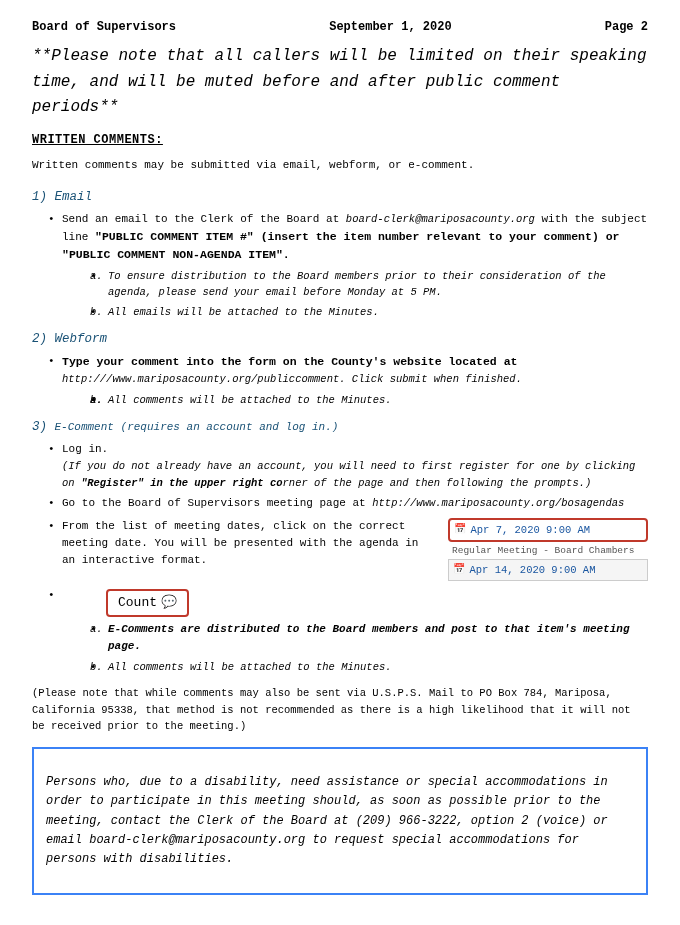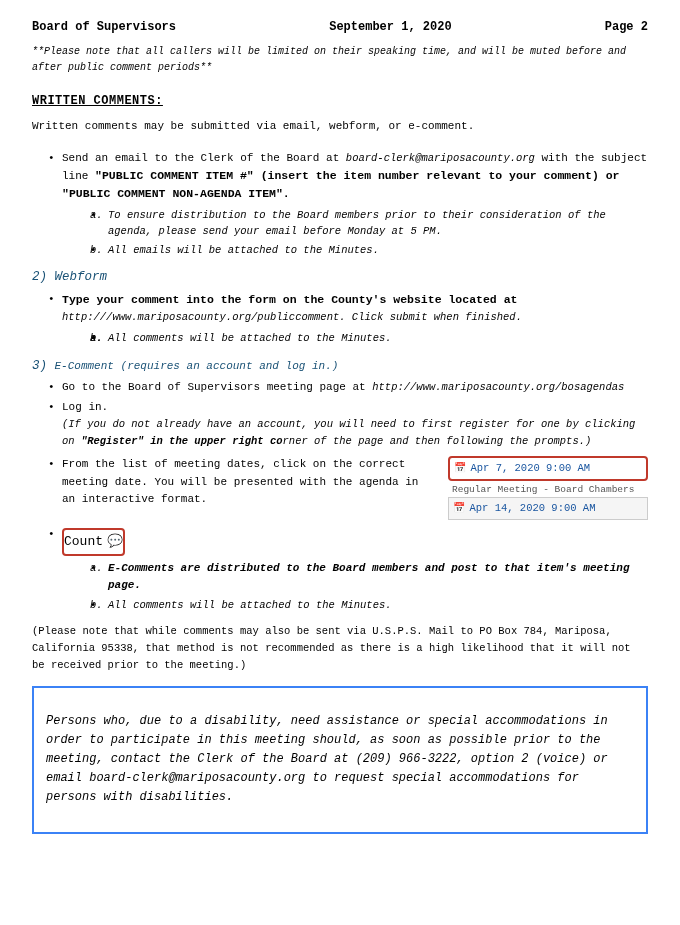--- a/index.html
+++ b/index.html
@@ -16,22 +16,22 @@
     .header-row {
       display: flex;
       justify-content: space-between;
       align-items: flex-end;
       margin-bottom: 8px;
       font-size: 12px;
       font-weight: bold;
     }
     .italic-note {
       font-style: italic;
-      font-size: 10px;
-      margin-bottom: 16px;
+      font-size: 16px;
+      margin-bottom: 10px;
       line-height: 1.6;
     }
     .section-title {
       text-decoration: underline;
       font-size: 12px;
       font-weight: bold;
       margin-bottom: 8px;
       letter-spacing: 0.5px;
     }
     .intro-text {
@@ -132,23 +132,24 @@
       font-size: 9.5px;
       color: #555;
       padding-left: 4px;
     }
     .count-box {
       border: 2px solid #c0392b;
       border-radius: 4px;
       display: inline-flex;
       align-items: flex-start;
       gap: 4px;
-      padding: 2px 0;
+      padding: 2px 10px;
       font-size: 13px;
       font-weight: normal;
+      margin-left: 44px;
     }
     .count-icon {
       color: #1a56a0;
       font-size: 13px;
     }
     .notice-text {
       font-size: 10.5px;
       line-height: 1.6;
       margin-top: 10px;
       margin-bottom: 12px;
@@ -193,20 +194,23 @@
   <span>Page 2</span>
 </div>
 
 <p class="italic-note">**Please note that all callers will be limited on their speaking time, and will be muted before and after public comment periods**</p>
 
 <div class="section-title">WRITTEN COMMENTS:</div>
 
 <p class="intro-text">Written comments may be submitted via email, webform, or e-comment.</p>
 
 <div class="numbered-section">
+  <div class="numbered-heading italic-blue">
+    <span>1) </span><span>Email</span>
+  </div>
   <ul class="bullet-list">
     <li>
       <span>Send an email to the Clerk of the Board at <span class="inline-link">board-clerk@mariposacounty.org</span> with the subject line </span><span class="bold-text">"PUBLIC COMMENT ITEM #" (insert the item number relevant to your comment) or "PUBLIC COMMENT NON-AGENDA ITEM".</span>
       <ol class="alpha-list">
         <li>
           <span class="alpha-label">a.</span>
           <span>To ensure distribution to the Board members prior to their consideration of the agenda, please send your email before Monday at 5 PM.</span>
         </li>
         <li>
           <span class="alpha-label">b.</span>
@@ -238,26 +242,26 @@
   </ul>
 </div>
 
 <div class="numbered-section">
   <div class="numbered-heading italic-blue">
     <span>3) </span><span class="ecomment-italic">E-Comment (requires an account and log in.)</span>
   </div>
   <ul class="bullet-list">
 
     <li>
-      <span>Go to the Board of Supervisors meeting page at </span><span class="inline-link">http://www.mariposacounty.org/bosagendas</span>
-    </li>
-
-    <li>
       <span>Log in.</span><br>
       <span class="inline-link">(If you do not already have an account, you will need to first register for one by clicking on <span class="register-bold">"Register" in the upper right co</span>rner of the page and then following the prompts.)</span>
+    </li>
+
+    <li>
+      <span>Go to the Board of Supervisors meeting page at </span><span class="inline-link">http://www.mariposacounty.org/bosagendas</span>
     </li>
 
     <li>
       <div class="calendar-area">
         <div class="calendar-left">
           From the list of meeting dates, click on the correct meeting date. You will be presented with the agenda in an interactive format.
         </div>
         <div class="calendar-right">
 
           <div class="calendar-item highlighted">

